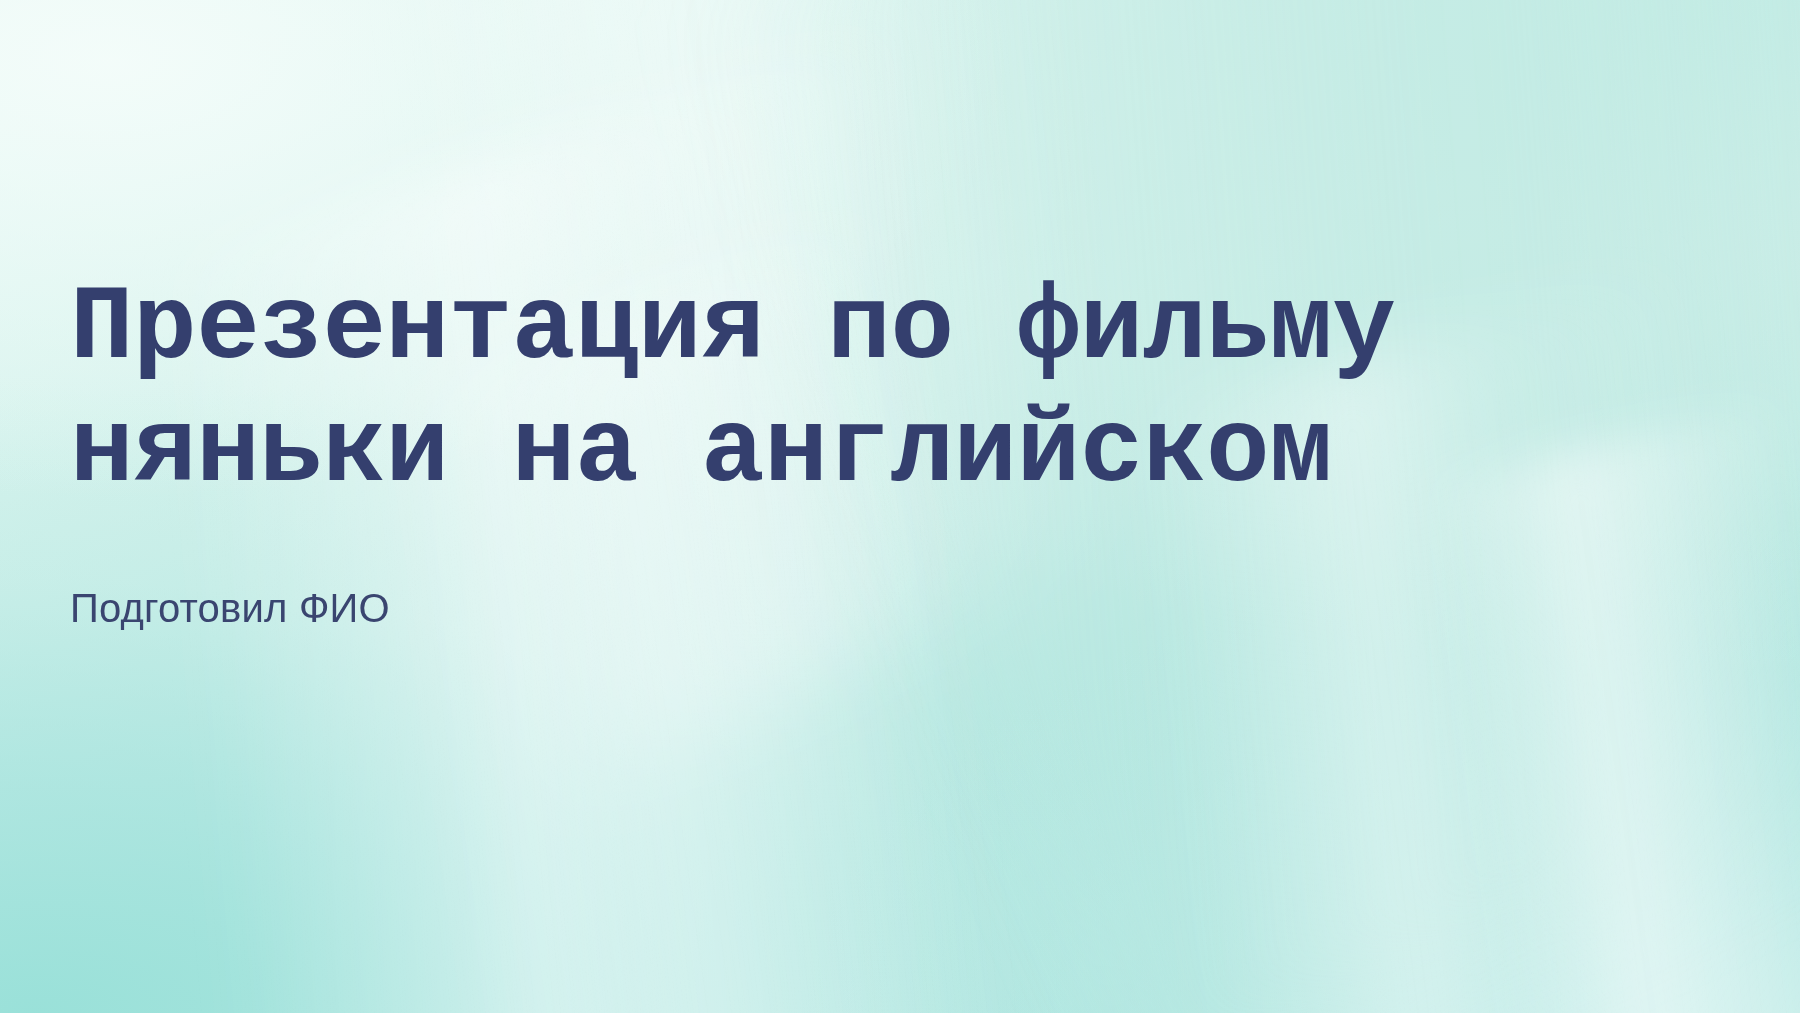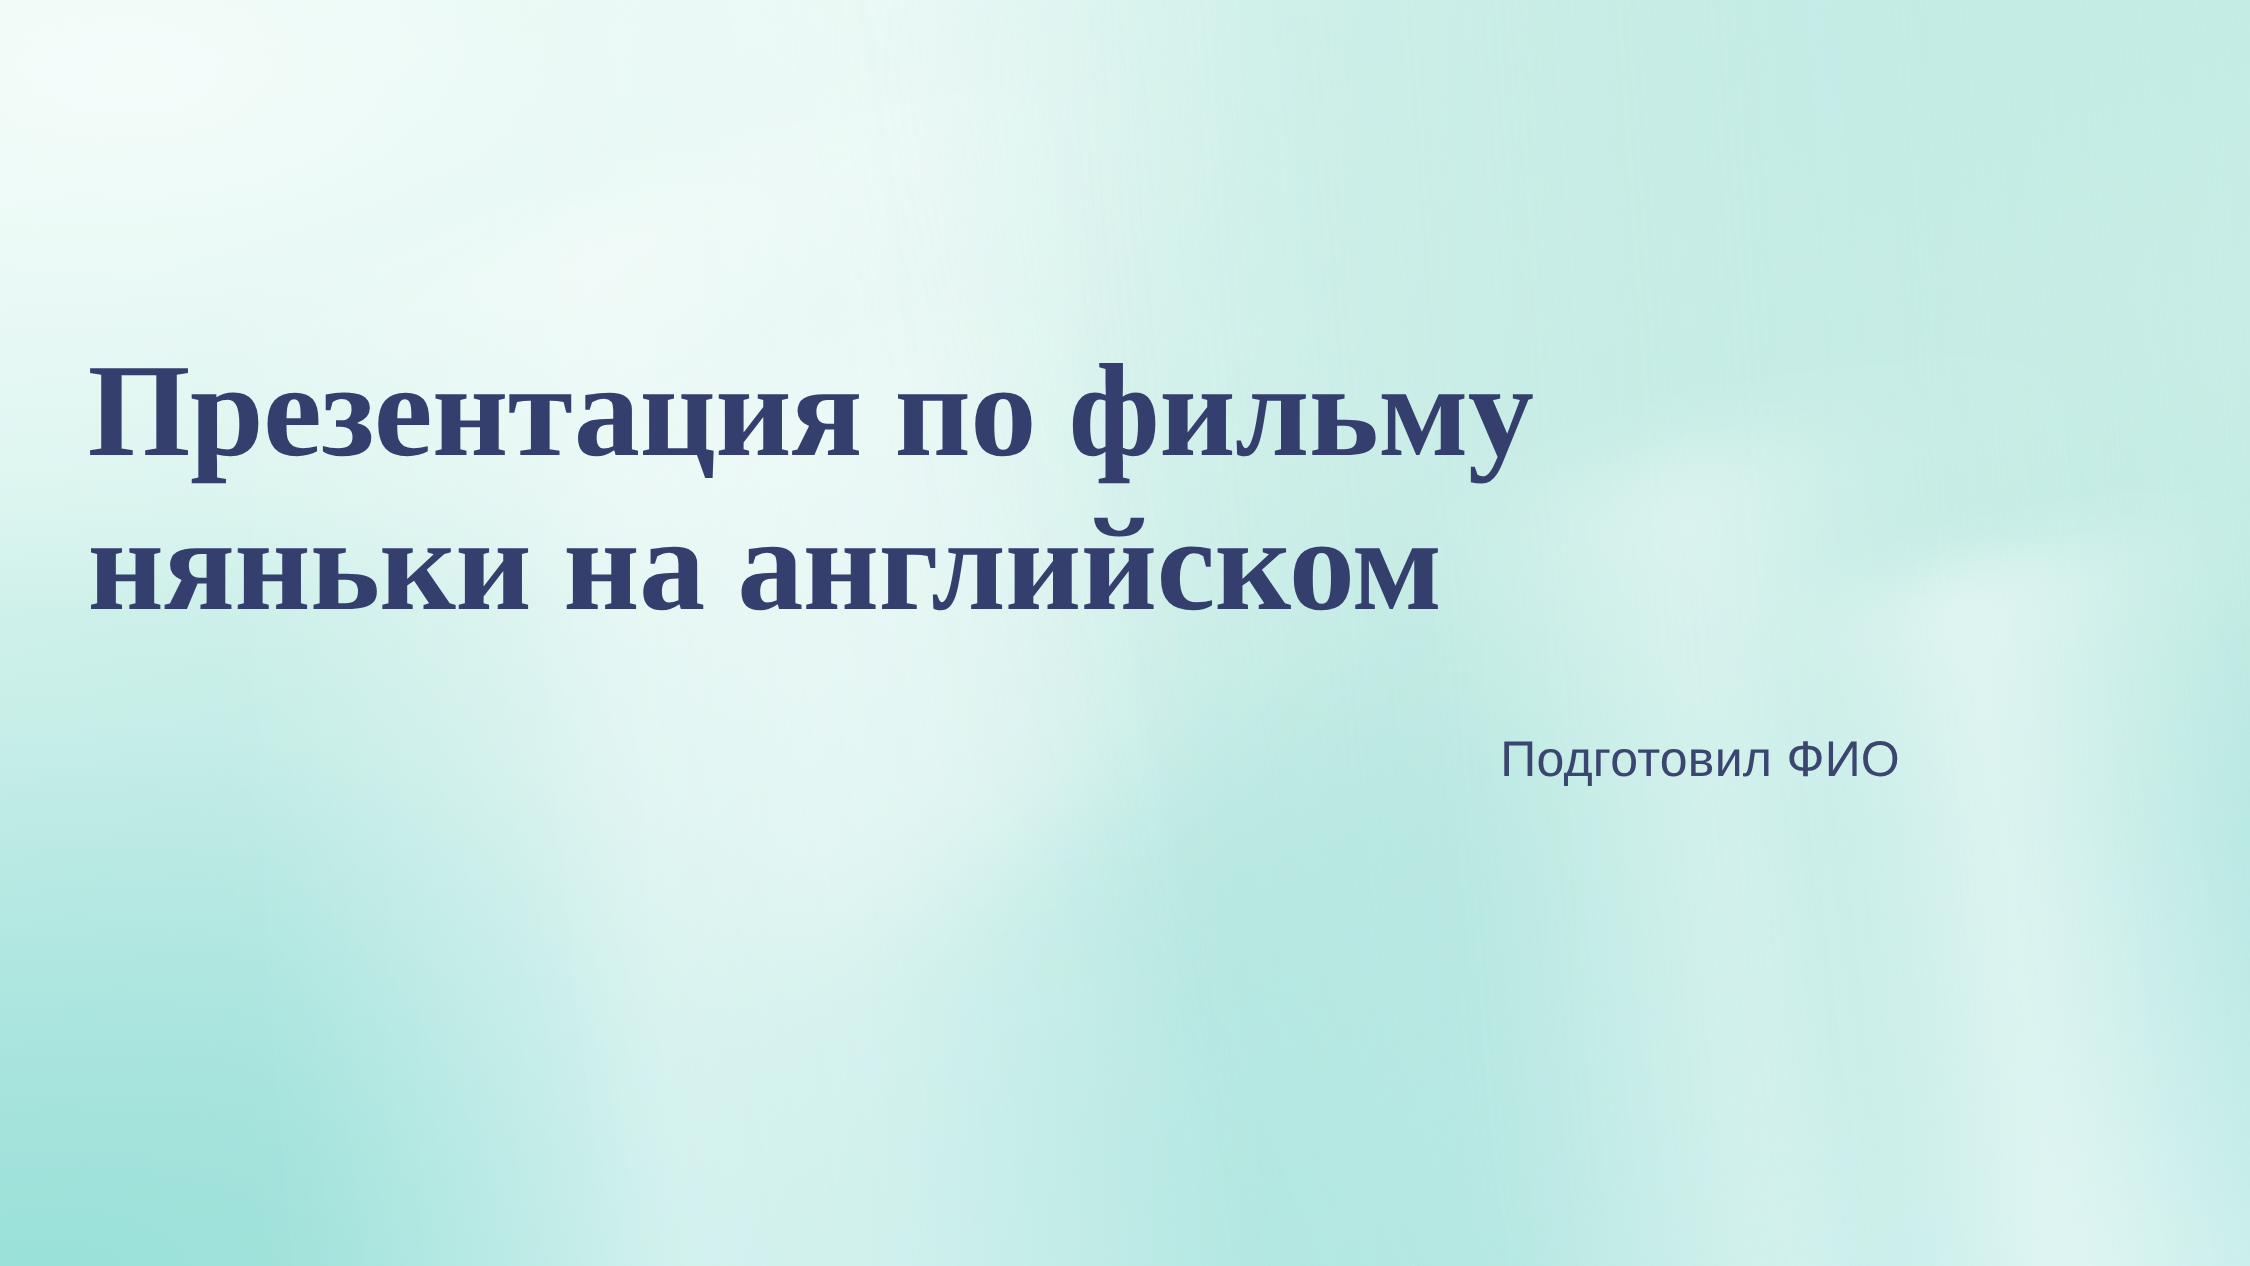--- a/index.html
+++ b/index.html
@@ -178,38 +178,37 @@
 
   
   .content {
     position: absolute;
     left: 70px;
     top: 268px;
     width: 1450px;
   }
 
   .title {
-    font-family: Liberation Serif, serif;
+    font-family: Liberation Mono, monospace;
     font-weight: 700;
     font-size: 106px;
     line-height: 1.16;
     letter-spacing: -0.5px;
     color: #343f6e;
     white-space: pre-line;
   }
 
   .subtitle {
     margin-top: 70px;
     font-family: "Liberation Sans", sans-serif;
     font-weight: 400;
     font-size: 40px;
     line-height: 1.2;
     letter-spacing: 0.2px;
     color: #3a4570;
-    text-align: right;
   }
 </style>
 </head>
 <body>
 
 <div class="slide">
 
   <div class="bg-base"></div>
   <div class="bg-tr"></div>
   <div class="bg-bl"></div>

